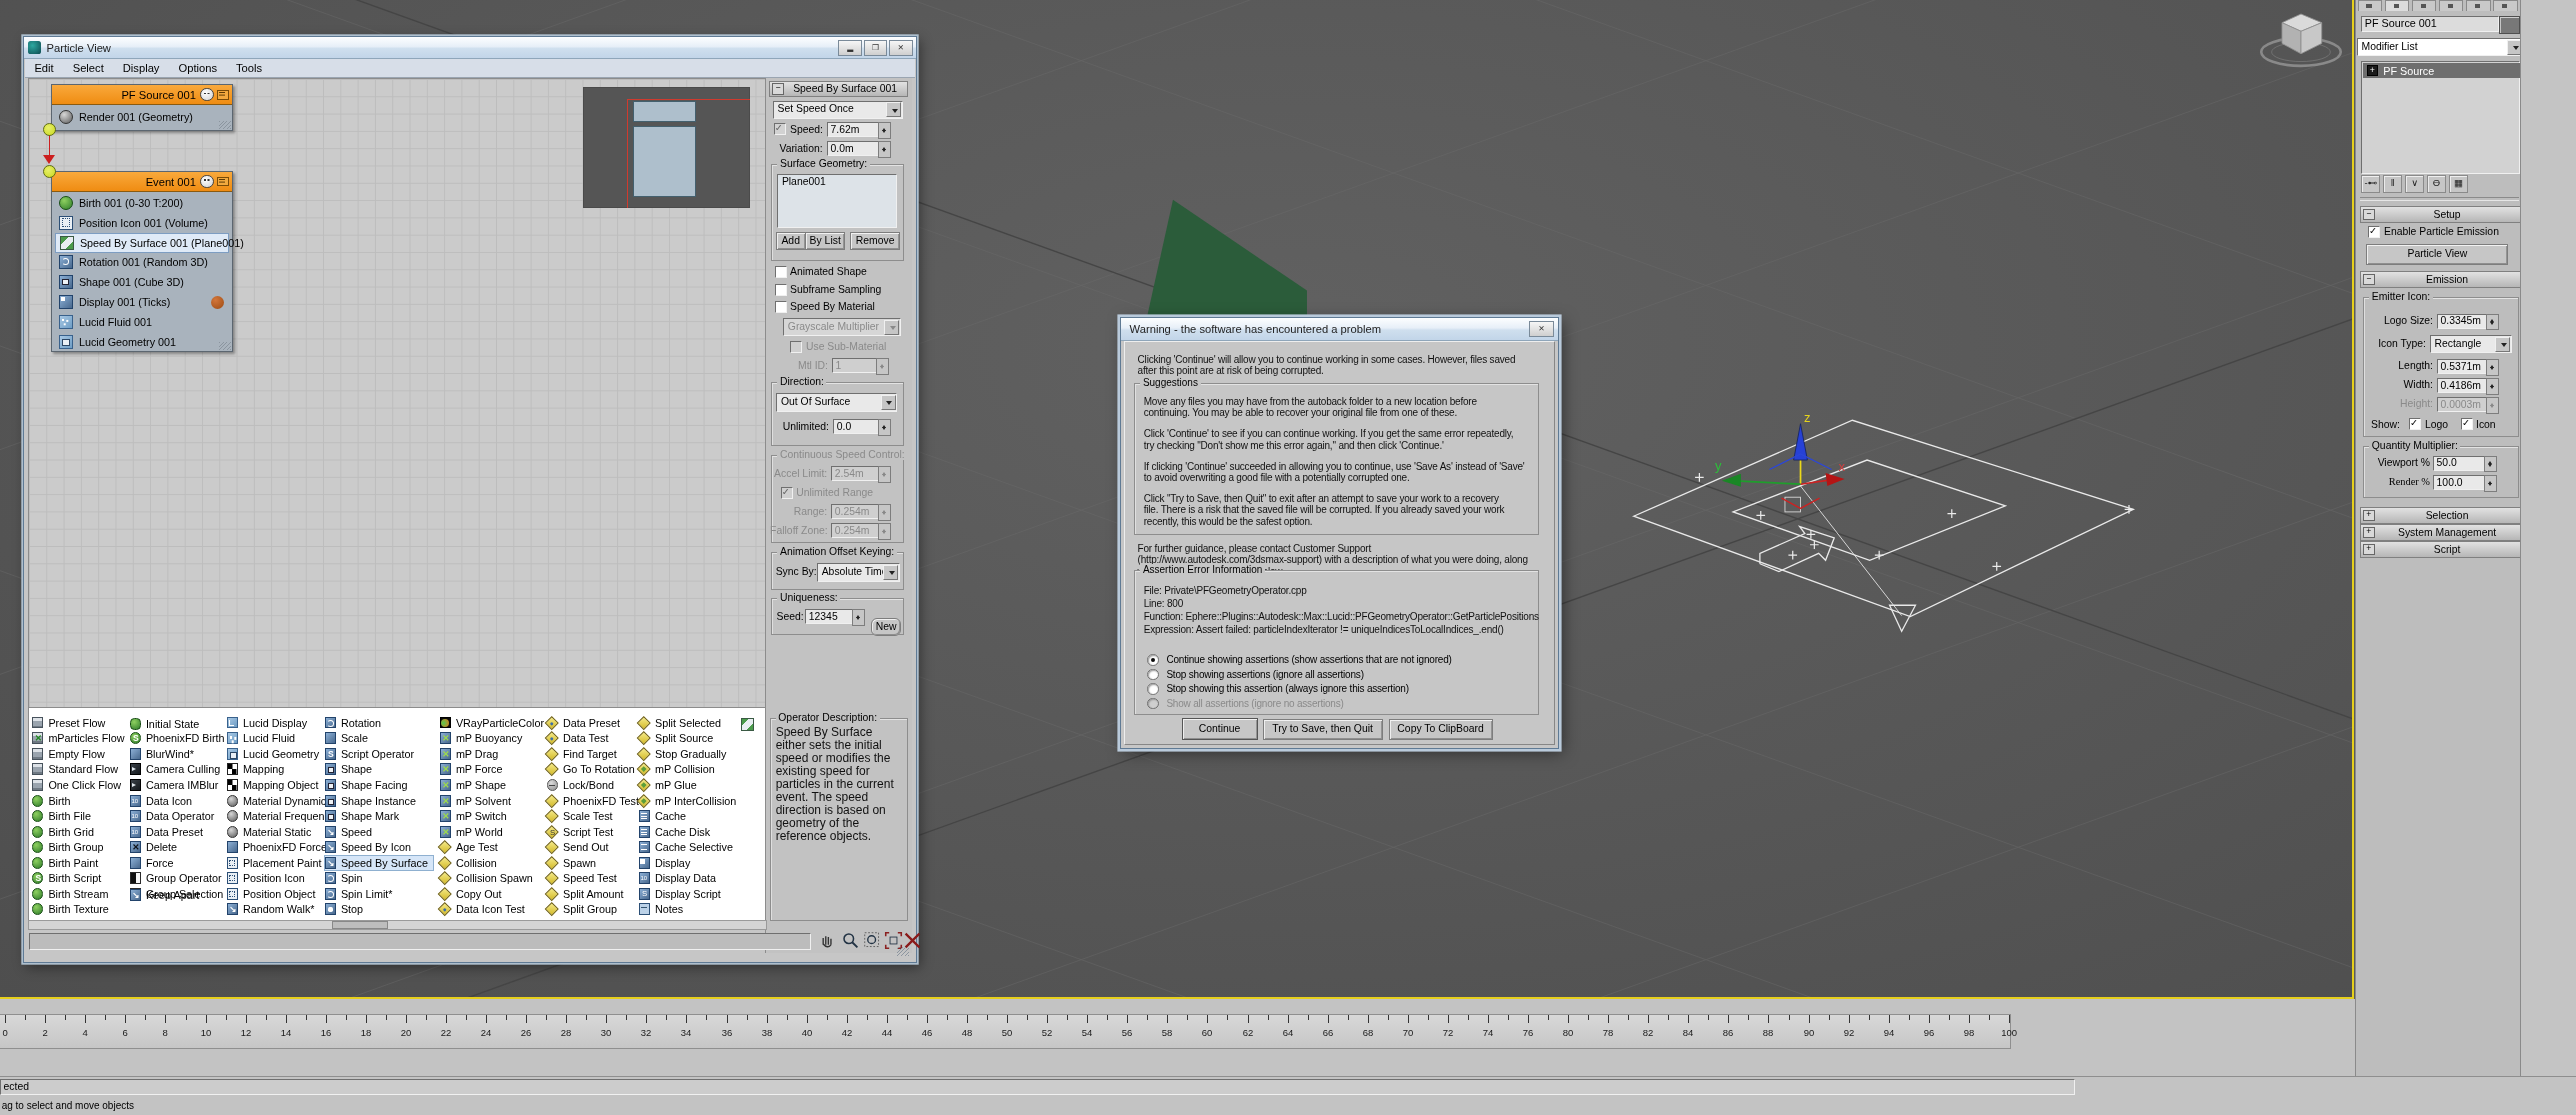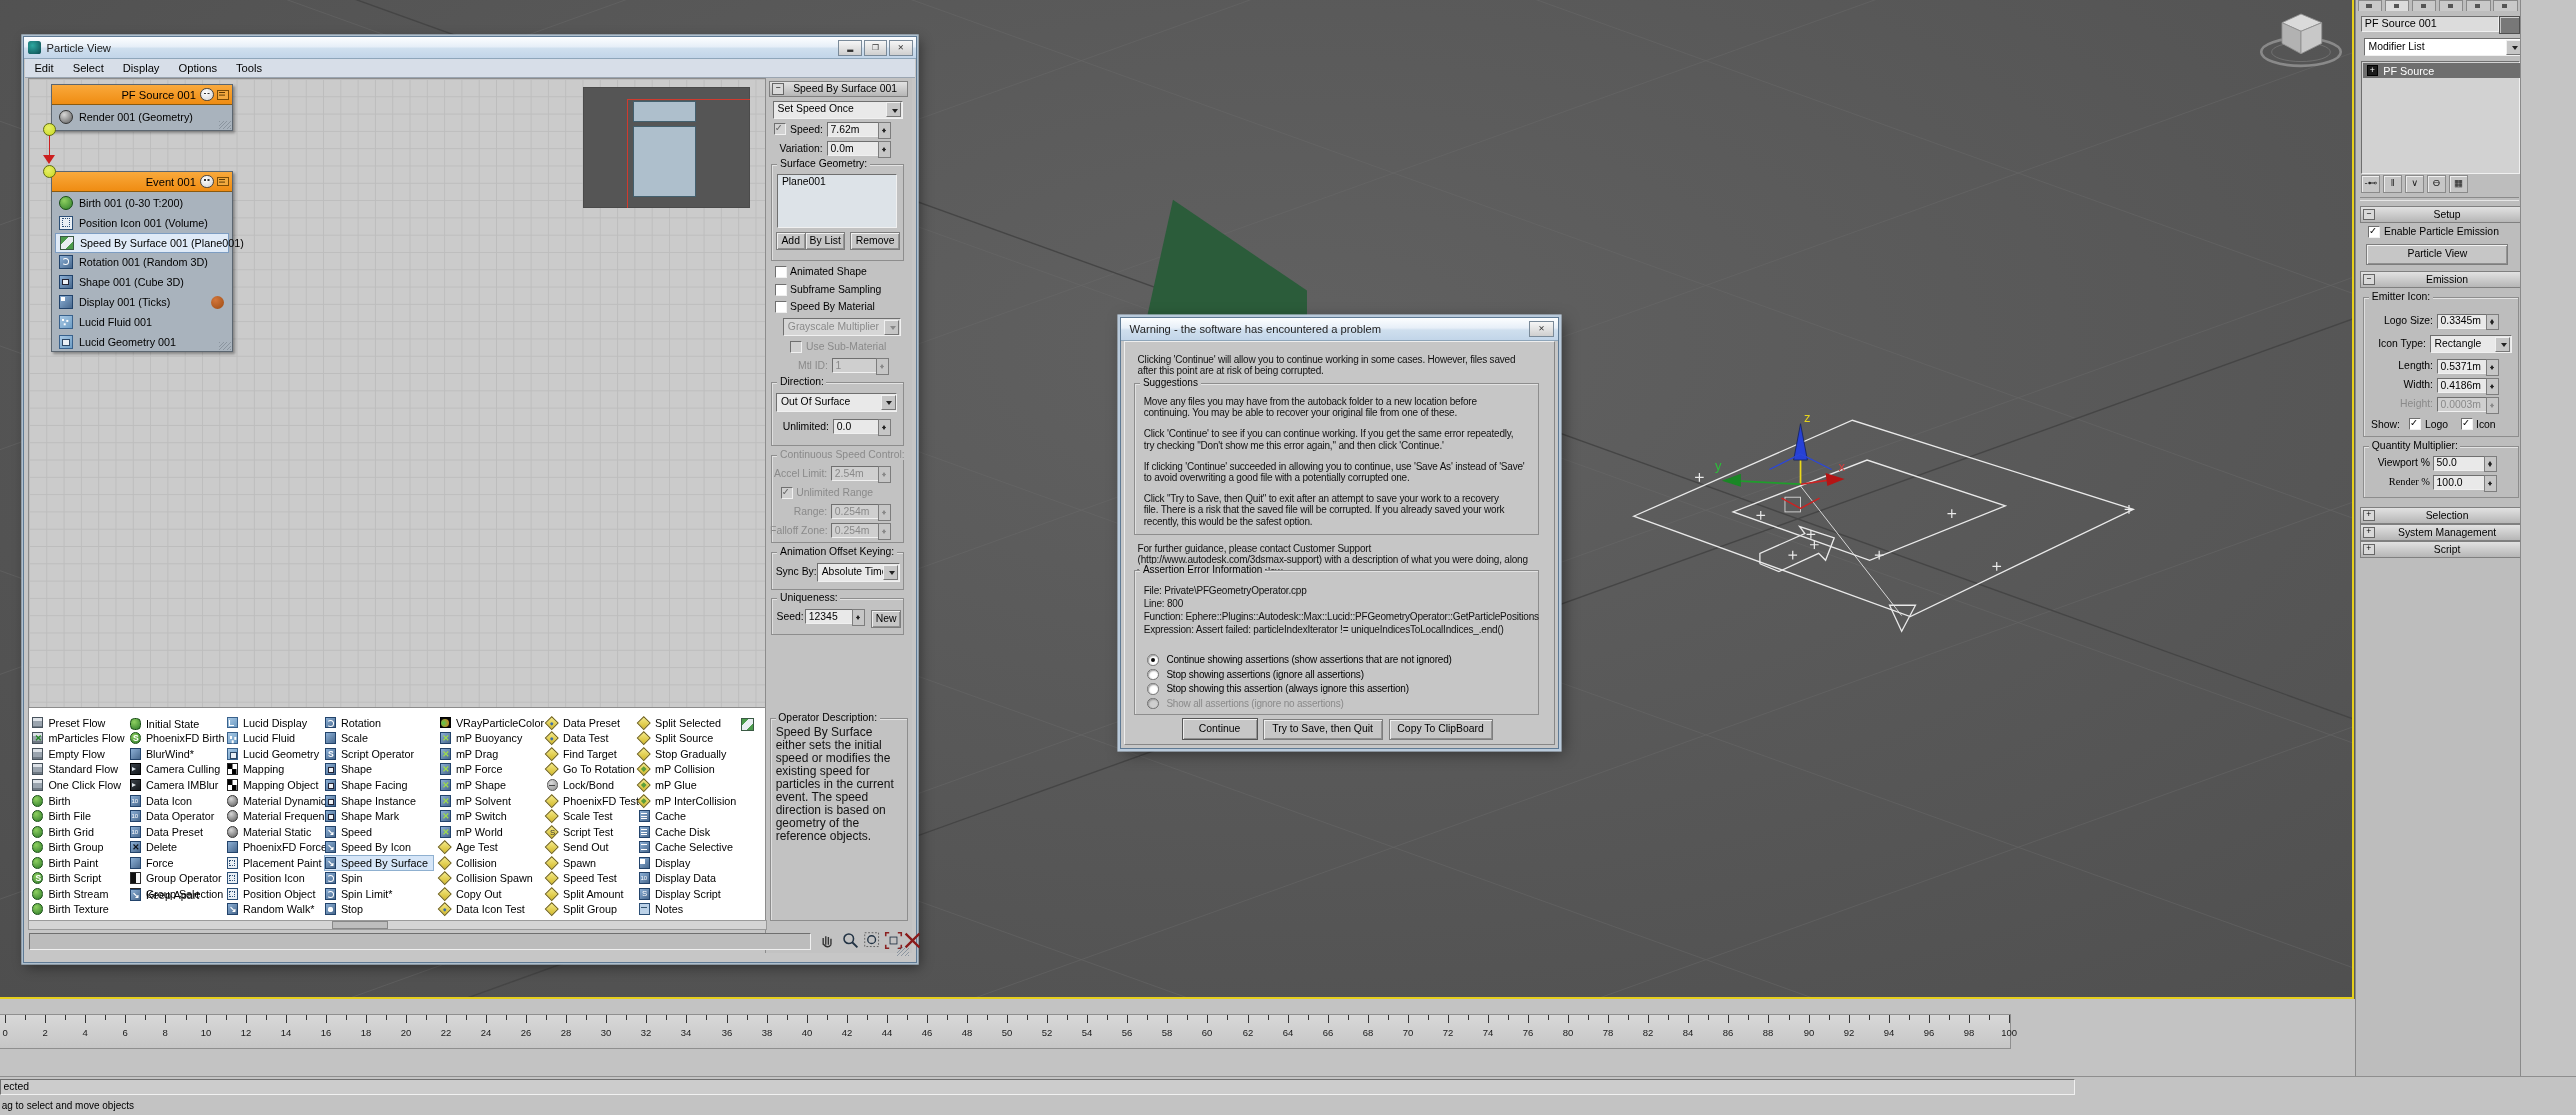--- a/index.html
+++ b/index.html
@@ -356,21 +356,21 @@
     <div class="abs" style="left:1.7px;top:0;display:flex;gap:2.6px;">
       <div class="ptab"></div>
       <div class="ptab" style="background:#dcdcdc;"></div>
       <div class="ptab"></div>
       <div class="ptab"></div>
       <div class="ptab"></div>
       <div class="ptab"></div>
     </div>
     <div class="fld" style="left:5.2px;top:15.6px;width:131px;height:13px;background:#dcdcdc;font-size:10.8px;"><span>PF Source 001</span></div>
     <div class="abs" style="left:143px;top:15.6px;width:19px;height:16.4px;background:#787878;border:0.9px solid #4f4f4f;box-shadow:inset 0.9px 0.9px 0 #cfcfcf;"></div>
-    <div class="dd" style="left:8px;top:38px;width:157px;height:16.4px;background:#fff;">
+    <div class="dd" style="left:1px;top:38px;width:157px;height:16.4px;background:#fff;padding-left:8px;">
         <span>Modifier List</span>
       </div>
     <div class="abs sunken" style="left:5.2px;top:61px;width:157px;height:111px;background:#d2d2d2;">
       <div id="stackrow">
           <span class="plus">+</span>
           <span>PF Source</span>
         </div>
     </div>
     <div class="abs" style="left:5.2px;top:175px;display:flex;">
       <div class="stool">-⊷</div>
@@ -970,21 +970,21 @@
         <div class="dd" style="left:45px;top:10.4px;width:81px;height:16.4px;">
             <span>Absolute Time</span>
           </div>
       </div>
 
       <div class="grp" style="left:5.2px;top:520px;width:131px;height:35px;">
         <span class="glab">Uniqueness:</span>
         <div class="lab" style="left:4.3px;top:12px;">Seed:</div>
         <div class="fld" style="left:33px;top:10.4px;width:45px;height:11.2px;"><span>12345</span></div>
         <div class="sp" style="left:80px;top:10.4px;height:14.7px;"></div>
-        <div class="btn" style="left:99px;top:11px;width:28px;height:16.4px;line-height:15.6px;"><span>New</span></div>
+        <div class="btn" style="left:99px;top:19px;width:28px;height:16.4px;line-height:15.6px;border-radius:6px;"><span>New</span></div>
       </div>
 
       <div class="grp" style="left:3.5px;top:640px;width:136px;height:201px;">
         <span class="glab">Operator Description:</span>
         <div style="position:absolute;left:5.2px;top:7px;width:124px;font-size:12px;line-height:13px;color:#111;">Speed By Surface either sets the initial speed or modifies the existing speed for particles in the current event.  The speed direction is based on geometry of the reference objects.</div>
       </div>
     </div>
 
     <div id="pv-hscroll">
         <div class="thumb"></div>

